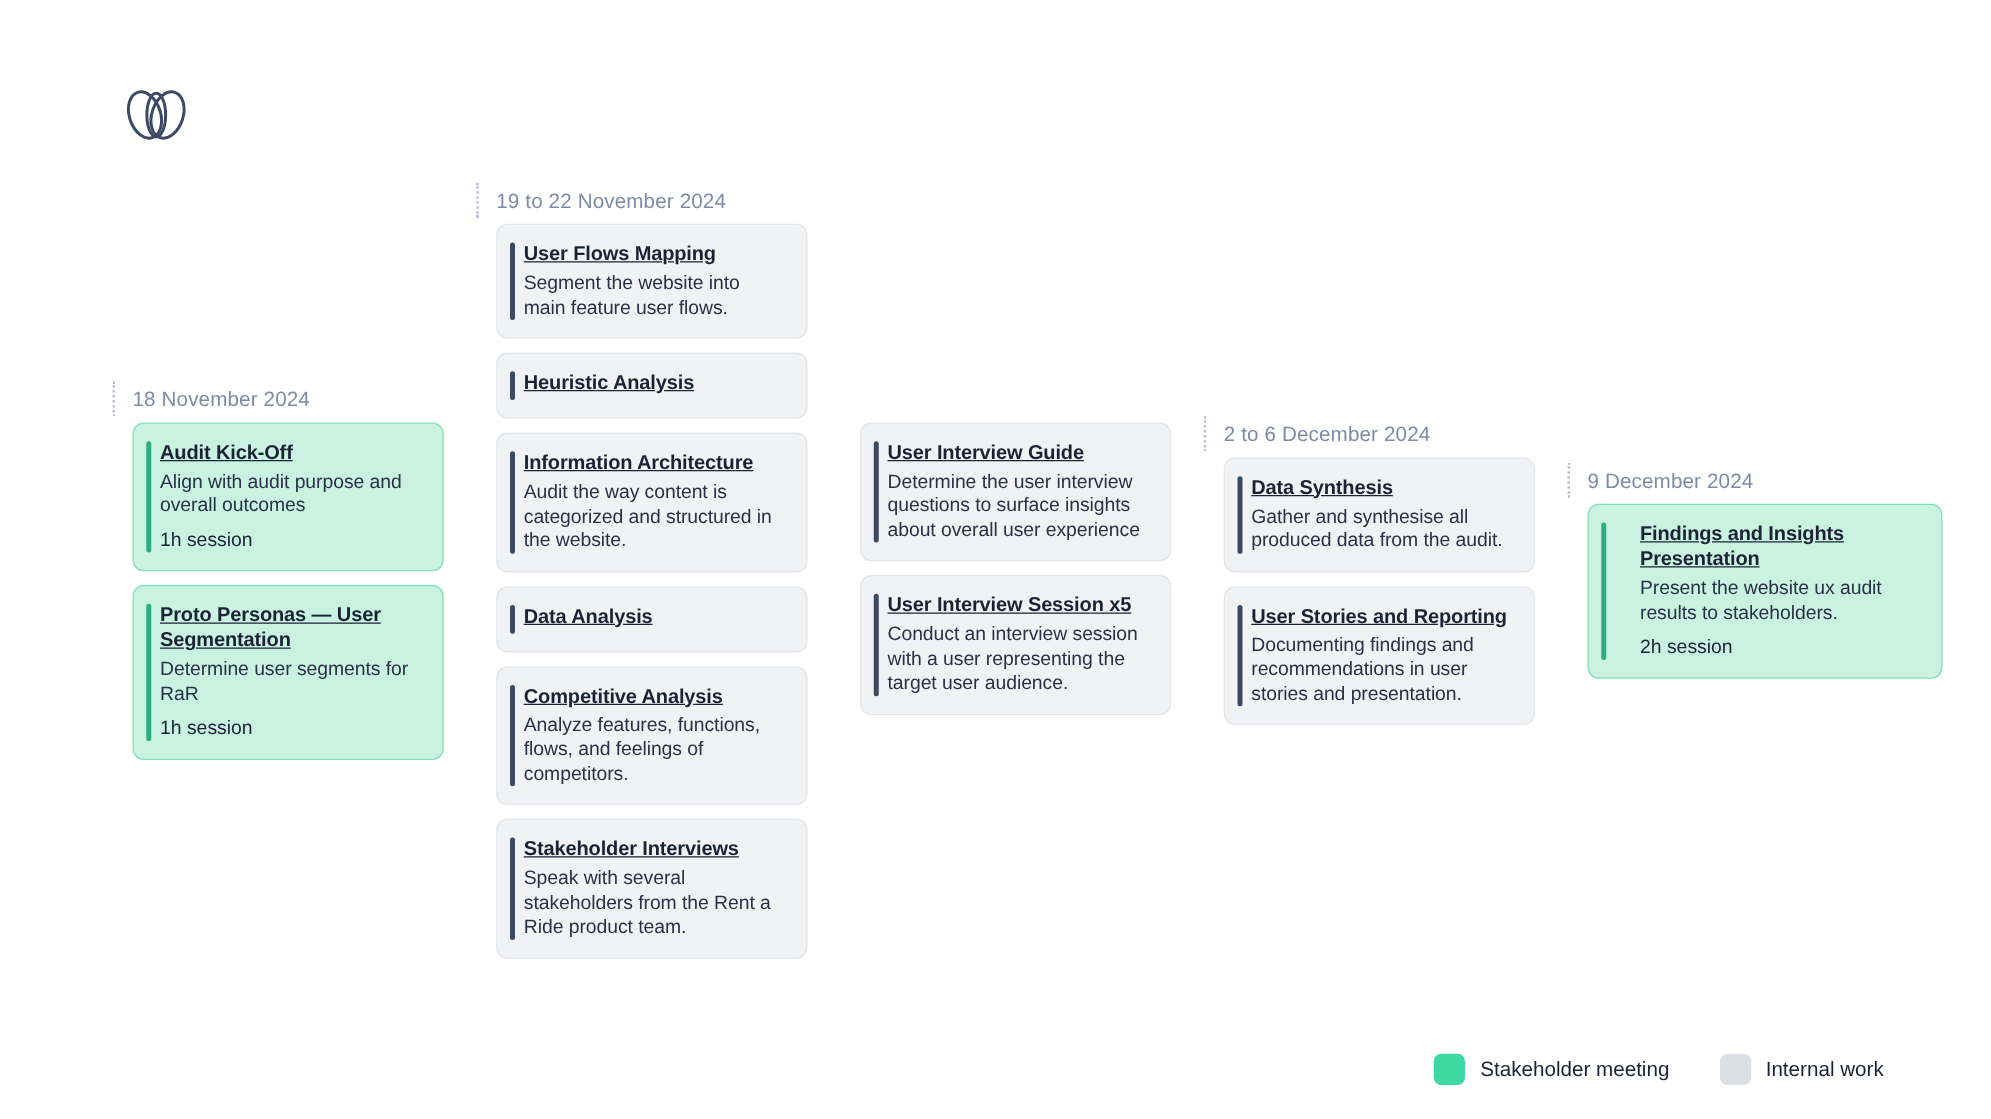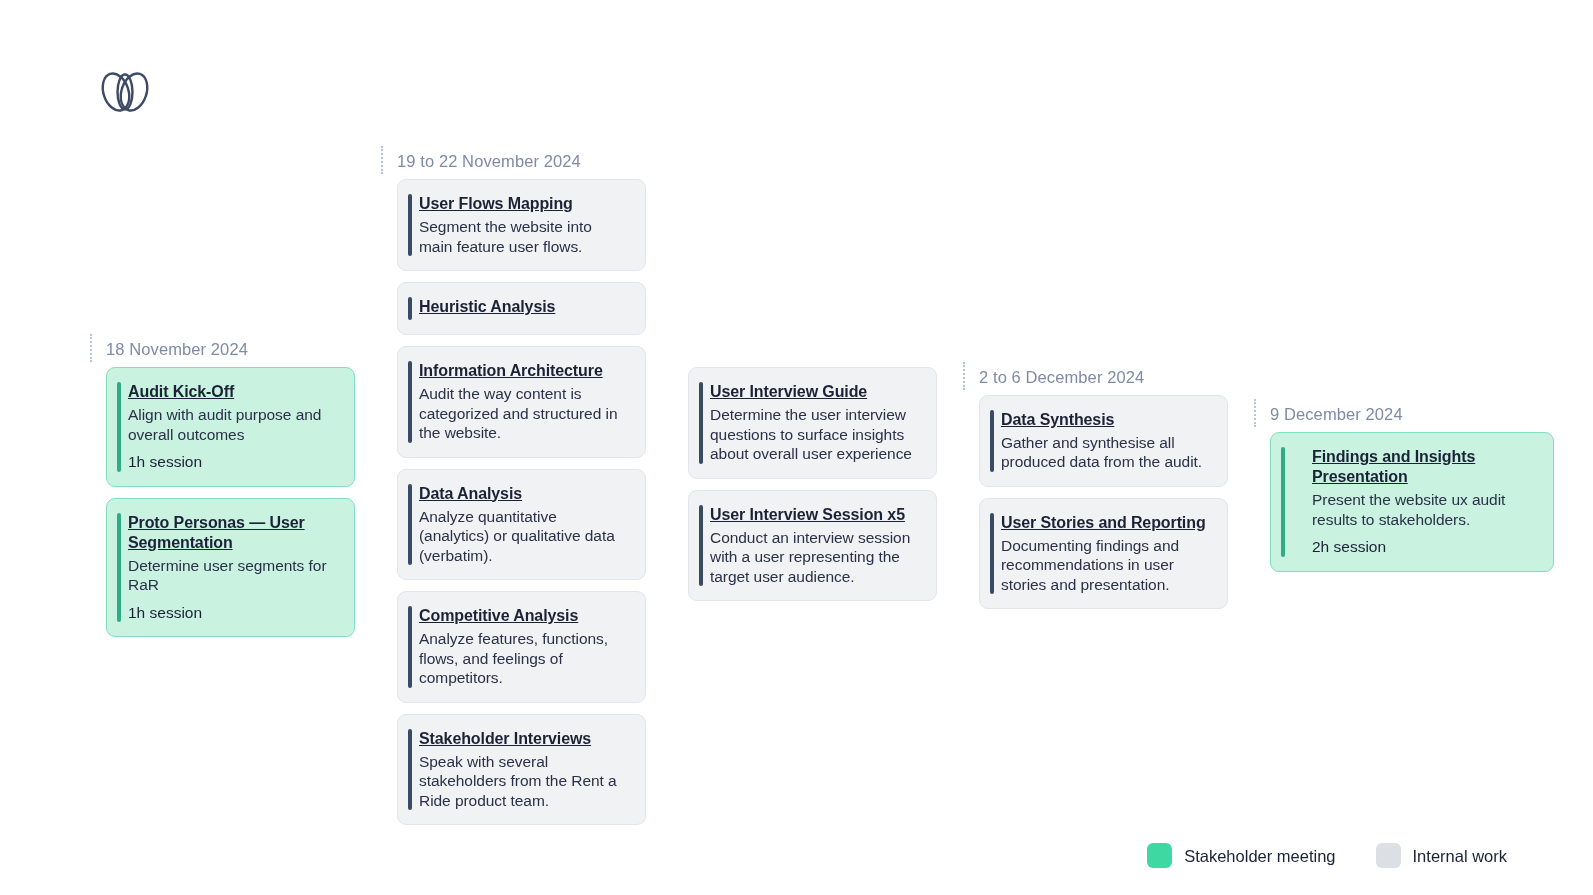--- a/index.html
+++ b/index.html
@@ -252,21 +252,20 @@
             <div class="card-title">Heuristic Analysis</div>
           </div>
           <div class="card internal">
             <span class="accent"></span>
             <div class="card-title">Information Architecture</div>
             <div class="card-desc">Audit the way content is categorized and structured in the website.</div>
           </div>
           <div class="card internal">
             <span class="accent"></span>
             <div class="card-title">Data Analysis</div>
-            <div class="card-desc">Analyze quantitative (analytics) or qualitative data (verbatim).</div>
           </div>
           <div class="card internal">
             <span class="accent"></span>
             <div class="card-title">Competitive Analysis</div>
             <div class="card-desc">Analyze features, functions, flows, and feelings of competitors.</div>
           </div>
           <div class="card internal">
             <span class="accent"></span>
             <div class="card-title">Stakeholder Interviews</div>
             <div class="card-desc">Speak with several stakeholders from the Rent a Ride product team.</div>

